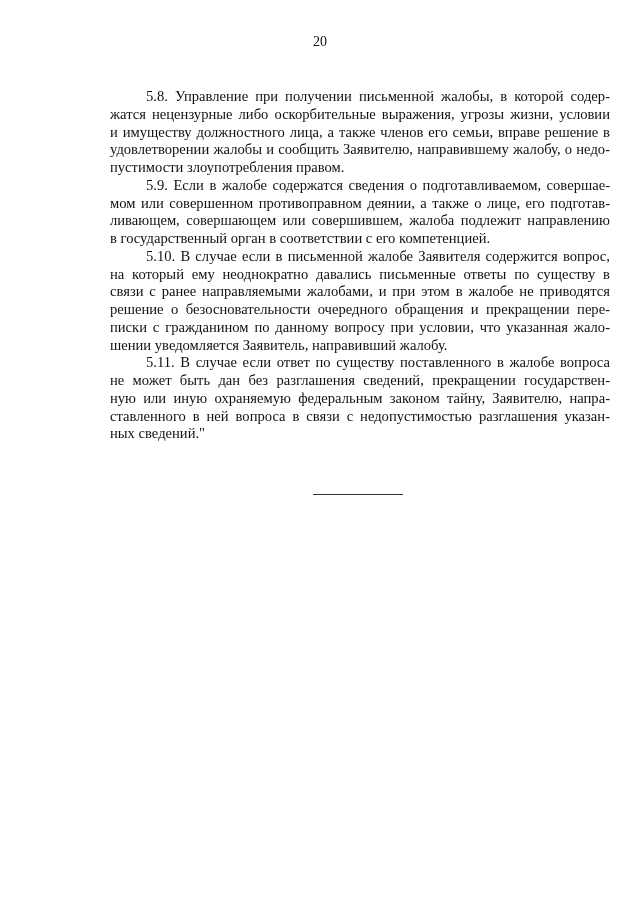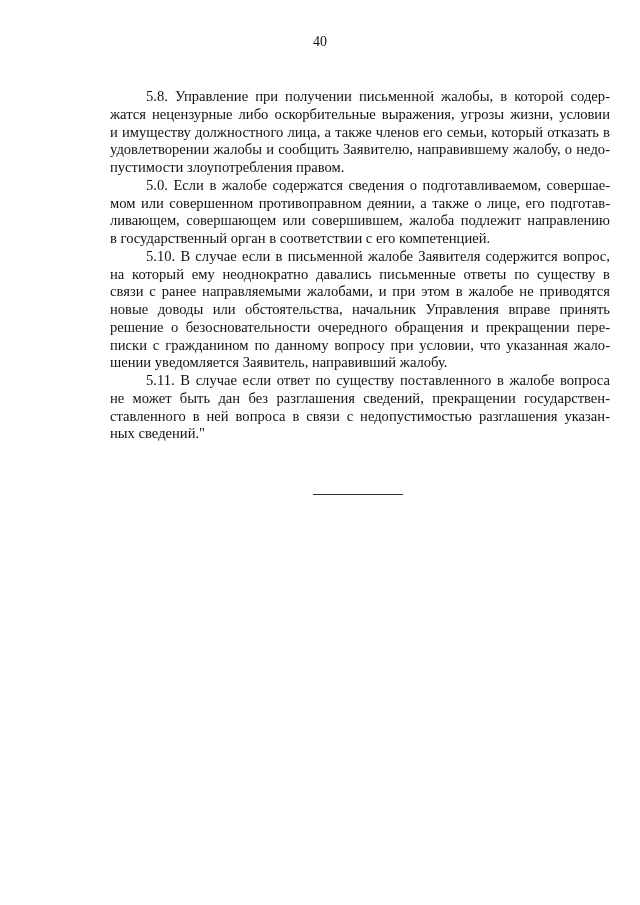--- a/index.html
+++ b/index.html
@@ -10,46 +10,46 @@
   .body-text { position:absolute; top:64px; left:110px; width:500px;margin-top:24px; }
   .line { display:block; font-size:14.6px; line-height:17.75px; height:17.75px;
           white-space:nowrap; text-align:justify; text-align-last:justify; }
   .line.last { text-align-last:left; }
   .line.indent { padding-left:36px; }
   .rule { position:absolute; top:494px; left:313px; width:90px; height:1px; background:#333; }
 </style>
 </head>
 <body>
 
-<div class="page-number">40</div>
+<div class="page-number">20</div>
 
 <div class="body-text">
   <div>
     <span class="line indent">5.8. Управление при получении письменной жалобы, в которой содер-</span>
     <span class="line">жатся нецензурные либо оскорбительные выражения, угрозы жизни, условии</span>
-    <span class="line">и имуществу должностного лица, а также членов его семьи, который отказать в</span>
+    <span class="line">и имуществу должностного лица, а также членов его семьи, вправе решение в</span>
     <span class="line">удовлетворении жалобы и сообщить Заявителю, направившему жалобу, о недо-</span>
     <span class="line last">пустимости злоупотребления правом.</span>
   </div>
   <div>
-    <span class="line indent">5.0. Если в жалобе содержатся сведения о подготавливаемом, совершае-</span>
+    <span class="line indent">5.9. Если в жалобе содержатся сведения о подготавливаемом, совершае-</span>
     <span class="line">мом или совершенном противоправном деянии, а также о лице, его подготав-</span>
     <span class="line">ливающем, совершающем или совершившем, жалоба подлежит направлению</span>
     <span class="line last">в государственный орган в соответствии с его компетенцией.</span>
   </div>
   <div>
     <span class="line indent">5.10. В случае если в письменной жалобе Заявителя содержится вопрос,</span>
     <span class="line">на который ему неоднократно давались письменные ответы по существу в</span>
     <span class="line">связи с ранее направляемыми жалобами, и при этом в жалобе не приводятся</span>
-    <span class="line">новые доводы или обстоятельства, начальник Управления вправе принять</span>
     <span class="line">решение о безосновательности очередного обращения и прекращении пере-</span>
     <span class="line">писки с гражданином по данному вопросу при условии, что указанная жало-</span>
     <span class="line last">шении уведомляется Заявитель, направивший жалобу.</span>
   </div>
   <div>
     <span class="line indent">5.11. В случае если ответ по существу поставленного в жалобе вопроса</span>
     <span class="line">не может быть дан без разглашения сведений, прекращении государствен-</span>
+    <span class="line">ную или иную охраняемую федеральным законом тайну, Заявителю, напра-</span>
     <span class="line">ставленного в ней вопроса в связи с недопустимостью разглашения указан-</span>
     <span class="line last">ных сведений."</span>
   </div>
 </div>
 
 <div class="rule"></div>
 
 </body></html>

